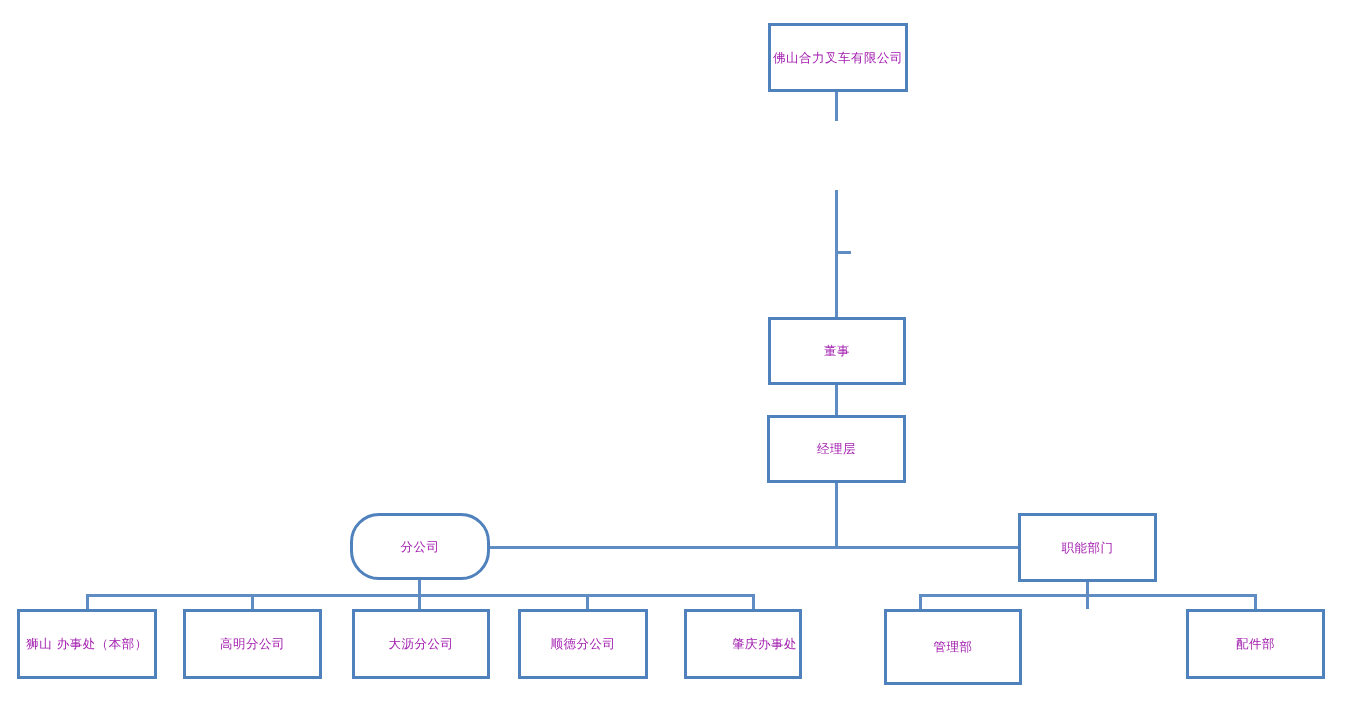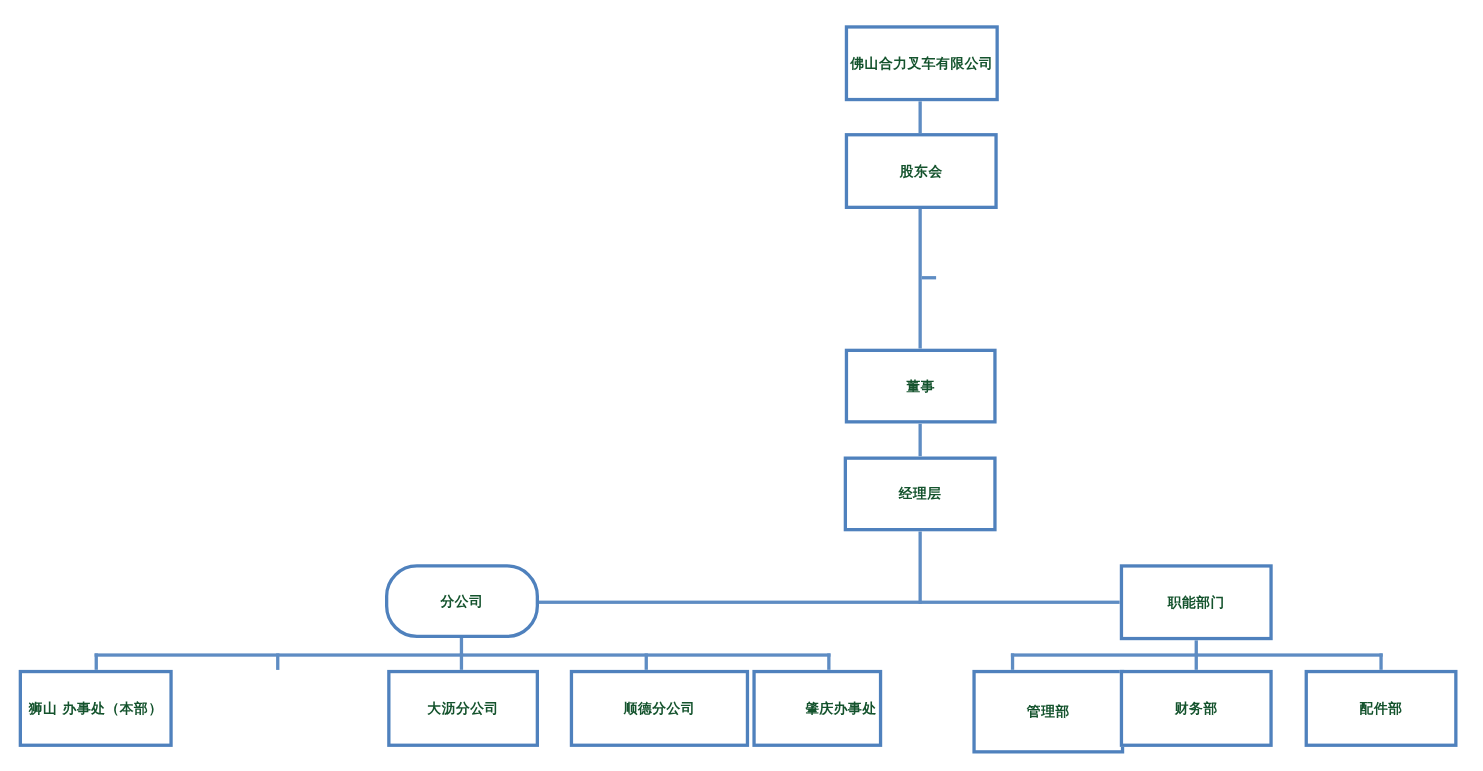--- a/index.html
+++ b/index.html
@@ -18,22 +18,22 @@
   .node {
     position: absolute;
     box-sizing: border-box;
     background: #ffffff;
     border: 3px solid #4f81bd;
     display: flex;
     align-items: center;
     justify-content: center;
     text-align: center;
     font-size: 12.5px;
-    font-weight: bold;
-    color: #14532d;
+    font-weight: normal;
+    color: #a21caf;
     letter-spacing: 0.5px;
     padding: 1px;
     line-height: 1.25;
   }
   .line {
     position: absolute;
     background: #5e8cc3;
   }
   .line.h { height: 3px; }
   .line.v { width: 3px; }
@@ -42,21 +42,21 @@
   #n-company      { left: 768px;  top: 23px;  width: 140px; height: 69px; }
   #n-shareholders { left: 768px;  top: 121px; width: 139px; height: 69px; }
   #n-supervisor   { left: 851px;  top: 218px; width: 138px; height: 70px; }
   #n-director     { left: 768px;  top: 317px; width: 138px; height: 68px; }
   #n-management   { left: 767px;  top: 415px; width: 139px; height: 68px; }
   #n-branches     { left: 350px;  top: 513px; width: 140px; height: 67px; border-radius: 29px; }
   #n-functional   { left: 1018px; top: 513px; width: 139px; height: 69px; }
   #n-shishan      { left: 17px;   top: 609px; width: 140px; height: 70px; }
   #n-gaoming      { left: 183px;  top: 609px; width: 139px; height: 70px; }
   #n-dali         { left: 352px;  top: 609px; width: 138px; height: 70px; }
-  #n-shunde       { left: 518px;  top: 609px; width: 163px; height: 70px; }
+  #n-shunde       { left: 518px;  top: 609px; width: 130px; height: 70px; }
   #n-zhaoqing     { left: 684px;  top: 609px; width: 118px; height: 70px; padding-left: 44px; }
   #n-admin        { left: 884px;  top: 609px; width: 138px; height: 76px; }
   #n-finance      { left: 1018px; top: 609px; width: 139px; height: 70px; }
   #n-parts        { left: 1186px; top: 609px; width: 139px; height: 70px; }
 
   
   #l-company-shareholders { left: 835px; top: 92px;  height: 29px; }
   #l-shareholders-director{ left: 835px; top: 190px; height: 127px; }
   #l-supervisor-spur      { left: 838px; top: 251px; width: 13px; }
   #l-director-management  { left: 835px; top: 385px; height: 30px; }
@@ -93,26 +93,25 @@
   <div class="line v" id="l-stub-dali"></div>
   <div class="line v" id="l-stub-shunde"></div>
   <div class="line v" id="l-stub-zhaoqing"></div>
   <div class="line v" id="l-functional-down"></div>
   <div class="line h" id="l-func-dist"></div>
   <div class="line v" id="l-stub-admin"></div>
   <div class="line v" id="l-stub-finance"></div>
   <div class="line v" id="l-stub-parts"></div>
 
   <div class="node" id="n-company">佛山合力叉车有限公司</div>
-  <div class="node" id="n-shareholders">股东会</div>
   <div class="node" id="n-director">董事</div>
   <div class="node" id="n-management">经理层</div>
   <div class="node" id="n-branches">分公司</div>
   <div class="node" id="n-functional">职能部门</div>
   <div class="node" id="n-shishan">狮山 办事处（本部）</div>
+  <div class="node" id="n-gaoming">高明分公司</div>
   <div class="node" id="n-dali">大沥分公司</div>
   <div class="node" id="n-shunde">顺德分公司</div>
   <div class="node" id="n-zhaoqing">肇庆办事处</div>
   <div class="node" id="n-admin">管理部</div>
-  <div class="node" id="n-finance">财务部</div>
   <div class="node" id="n-parts">配件部</div>
 
 </div>
 
 </body></html>

